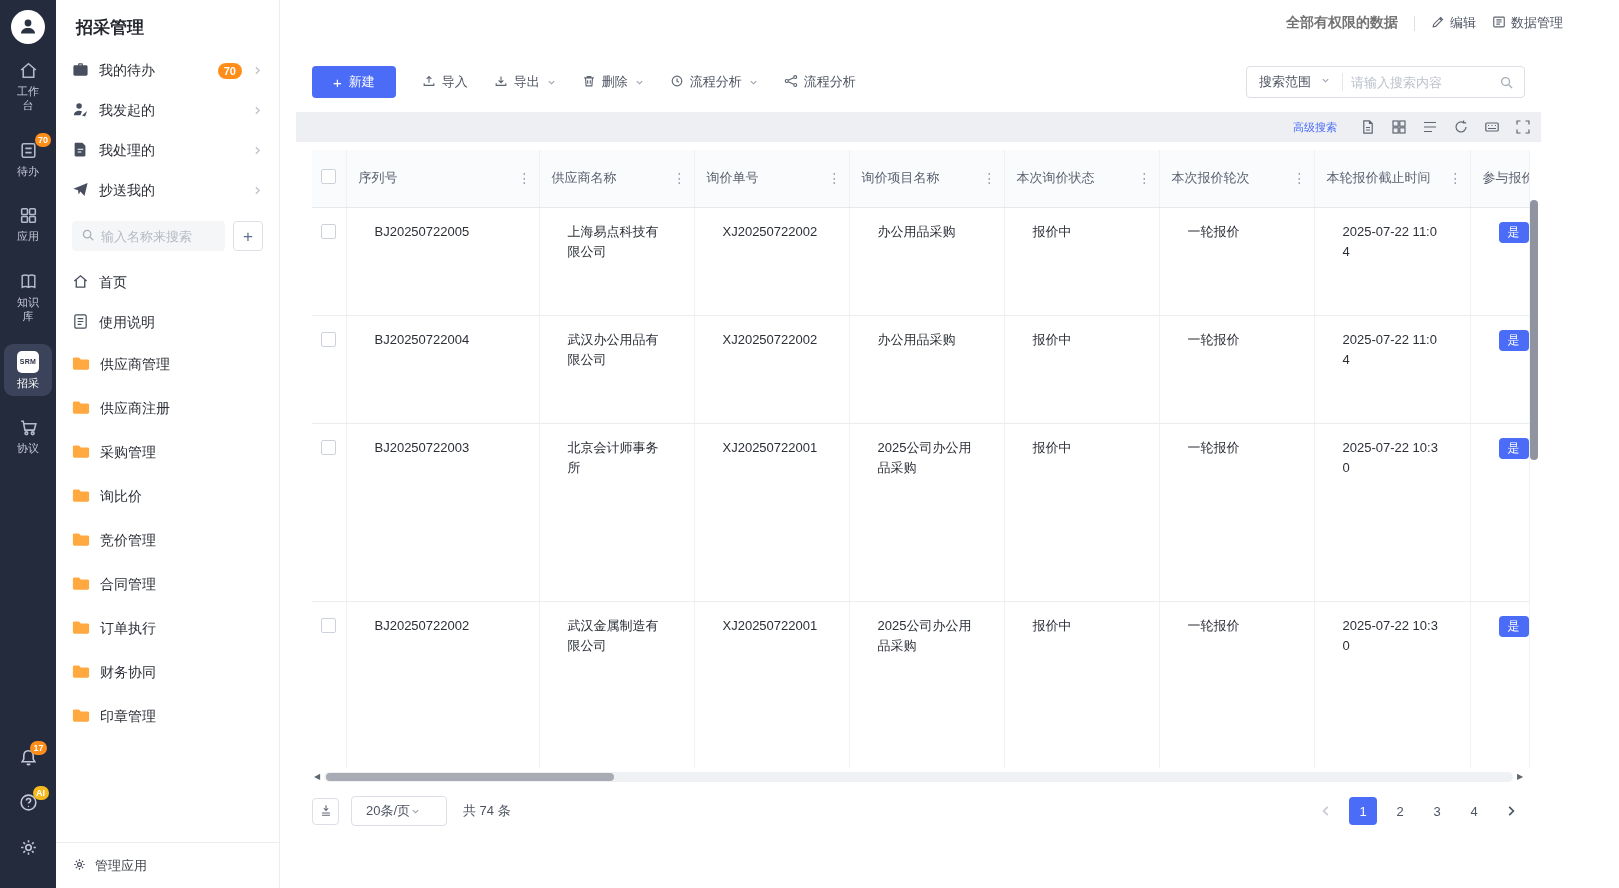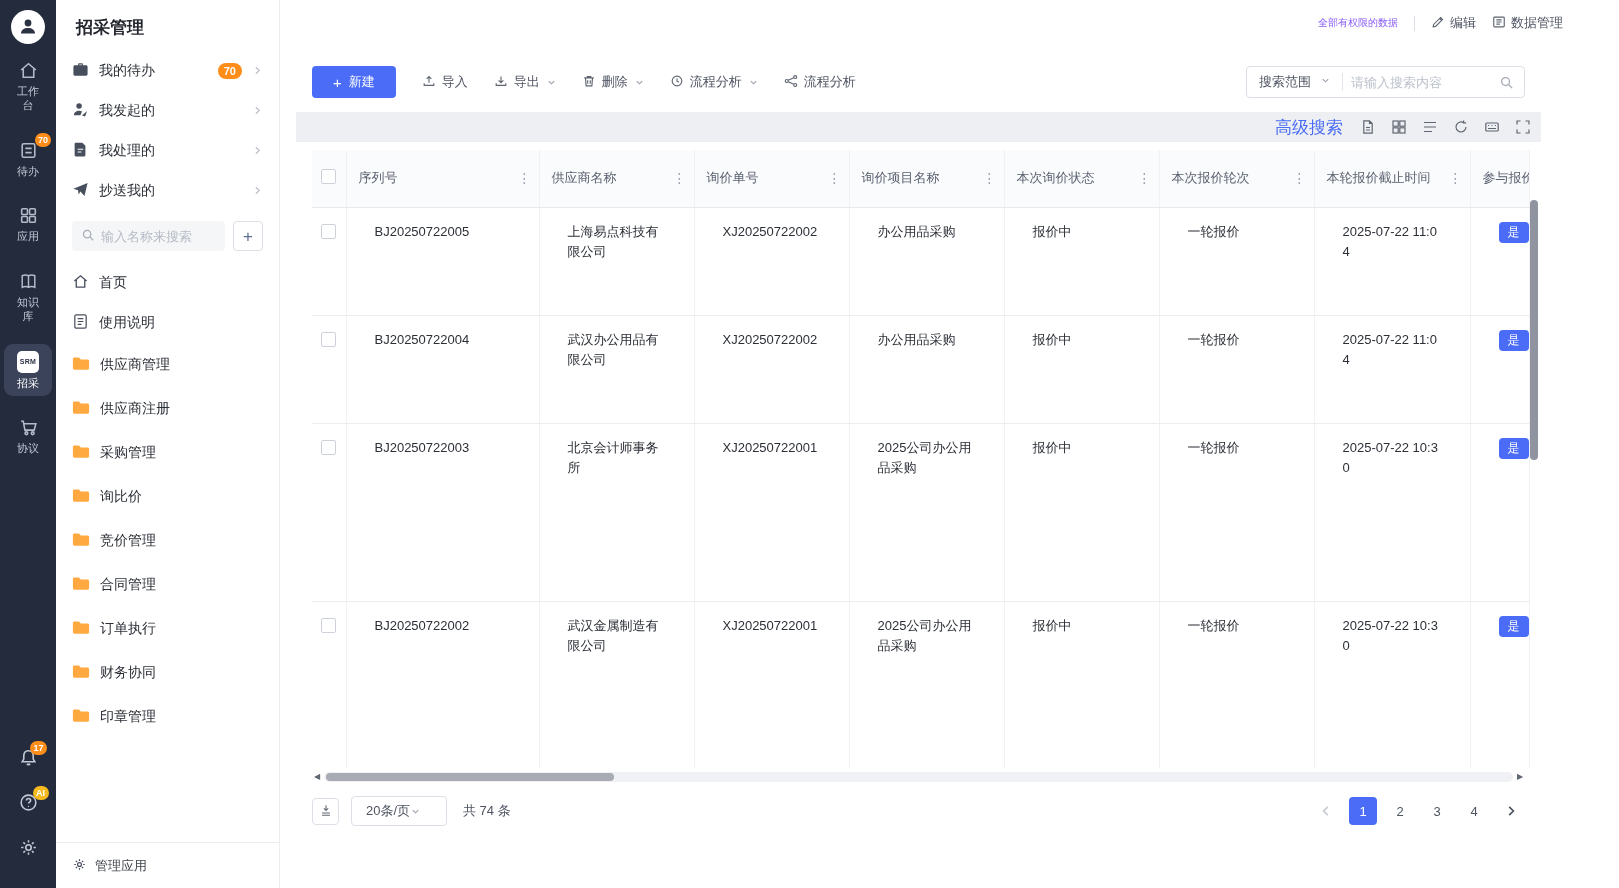--- a/index.html
+++ b/index.html
@@ -35,40 +35,40 @@
 .sb-search input{border:none;outline:none;background:transparent;width:100%;font:inherit;color:#2b2f36}
 .sb-search input::placeholder{color:#b6bbc4}
 .mi{width:14px;height:14px;flex-shrink:0;color:#a7adb8}
 .sb-plus{width:30px;height:30px;border:1px solid #dcdfe6;border-radius:4px;display:flex;align-items:center;justify-content:center;color:#5e6d92;background:#fff;font-size:17px;line-height:1;cursor:pointer}
 .folder-item{height:44px;display:flex;align-items:center;gap:10px;padding:0 16px;cursor:pointer;font-size:14px;color:#2b2f36;flex-shrink:0}
 .sb-footer{margin-top:auto;border-top:1px solid #ebedf0;height:46px;display:flex;align-items:center;gap:8px;padding:0 16px;color:#42464d;font-size:13px;cursor:pointer;flex-shrink:0}
 
 
 .main{flex:1;display:flex;flex-direction:column;min-width:0}
 .topbar{height:46px;display:flex;align-items:center;justify-content:flex-end;gap:16px;padding-right:56px;flex-shrink:0}
-.tb-scope{font-weight:400;font-size:10px;color:#8b5cf6}
+.tb-scope{font-weight:700;font-size:14px;color:#737373}
 .tb-div{width:1px;height:15px;background:#dcdfe6}
 .tb-link{display:flex;align-items:center;gap:5px;color:#4e5462;font-size:13px;cursor:pointer}
 .ti{width:14px;height:14px;color:#5f6672}
 
 .content{width:1245px;margin-left:16px;display:flex;flex-direction:column}
 .toolbar{height:32px;margin:20px 16px 0;display:flex;align-items:center;flex-shrink:0}
 .btn-new{height:32px;padding:0 21px;background:#4a6cf7;color:#fff;border:none;border-radius:4px;font-size:13px;display:flex;align-items:center;gap:7px;cursor:pointer;font-family:inherit}
 .btn-new .plus{font-size:15px;line-height:1}
 .tool{display:flex;align-items:center;gap:6px;color:#4e5462;font-size:13px;margin-left:26px;cursor:pointer;white-space:nowrap}
 .cd{width:9px;height:9px;color:#98a0ad;margin-left:1px}
 .search-combo{margin-left:auto;height:32px;border:1px solid #dcdfe6;border-radius:4px;display:flex;align-items:center;background:#fff}
 .sc-scope{display:flex;align-items:flex-start;gap:9px;padding:0 12px;color:#4e5462;cursor:pointer;white-space:nowrap}
 .sc-divider{width:1px;height:18px;background:#e4e7ed}
 .sc-input{width:152px;border:none;outline:none;font:inherit;padding:0 8px;color:#2b2f36}
 .sc-input::placeholder{color:#bcc1ca}
 .sc-mag{padding:0 10px 0 4px;color:#8a919f;display:flex;cursor:pointer}
 
 .strip{height:30px;background:#edeff2;margin-top:14px;display:flex;align-items:center;justify-content:flex-end;gap:15px;padding:0 10px;flex-shrink:0}
-.adv{color:#4a6cf7;font-size:17px;cursor:pointer;margin-right:2px;white-space:nowrap}
+.adv{color:#4a6cf7;font-size:11px;cursor:pointer;margin-right:8px;white-space:nowrap}
 .gi{width:16px;height:16px;color:#5f6672;display:block;cursor:pointer}
 
 
 .table-zone{position:relative;margin:8px 0 0 16px;height:618px;flex-shrink:0}
 .table-clip{margin-right:11px;overflow:hidden;height:100%}
 table{width:100%;border-collapse:collapse;table-layout:fixed}
 th,td{border-right:1px solid #f0f1f3;border-bottom:1px solid #ebedf0;font-weight:400;text-align:left;overflow:hidden;white-space:normal}
 thead th{background:#fafbfc;height:57px;color:#5a6170;font-size:13px;padding:0 24px 0 12px;position:relative;border-bottom:1px solid #e6e8eb;white-space:nowrap}
 thead th .dots{position:absolute;right:7px;top:50%;transform:translateY(-50%);color:#98a0ad;font-size:14px;cursor:pointer}
 td{vertical-align:top;padding:14px 28px;color:#2b2f36;font-size:13px;line-height:1.55;word-break:break-all}

